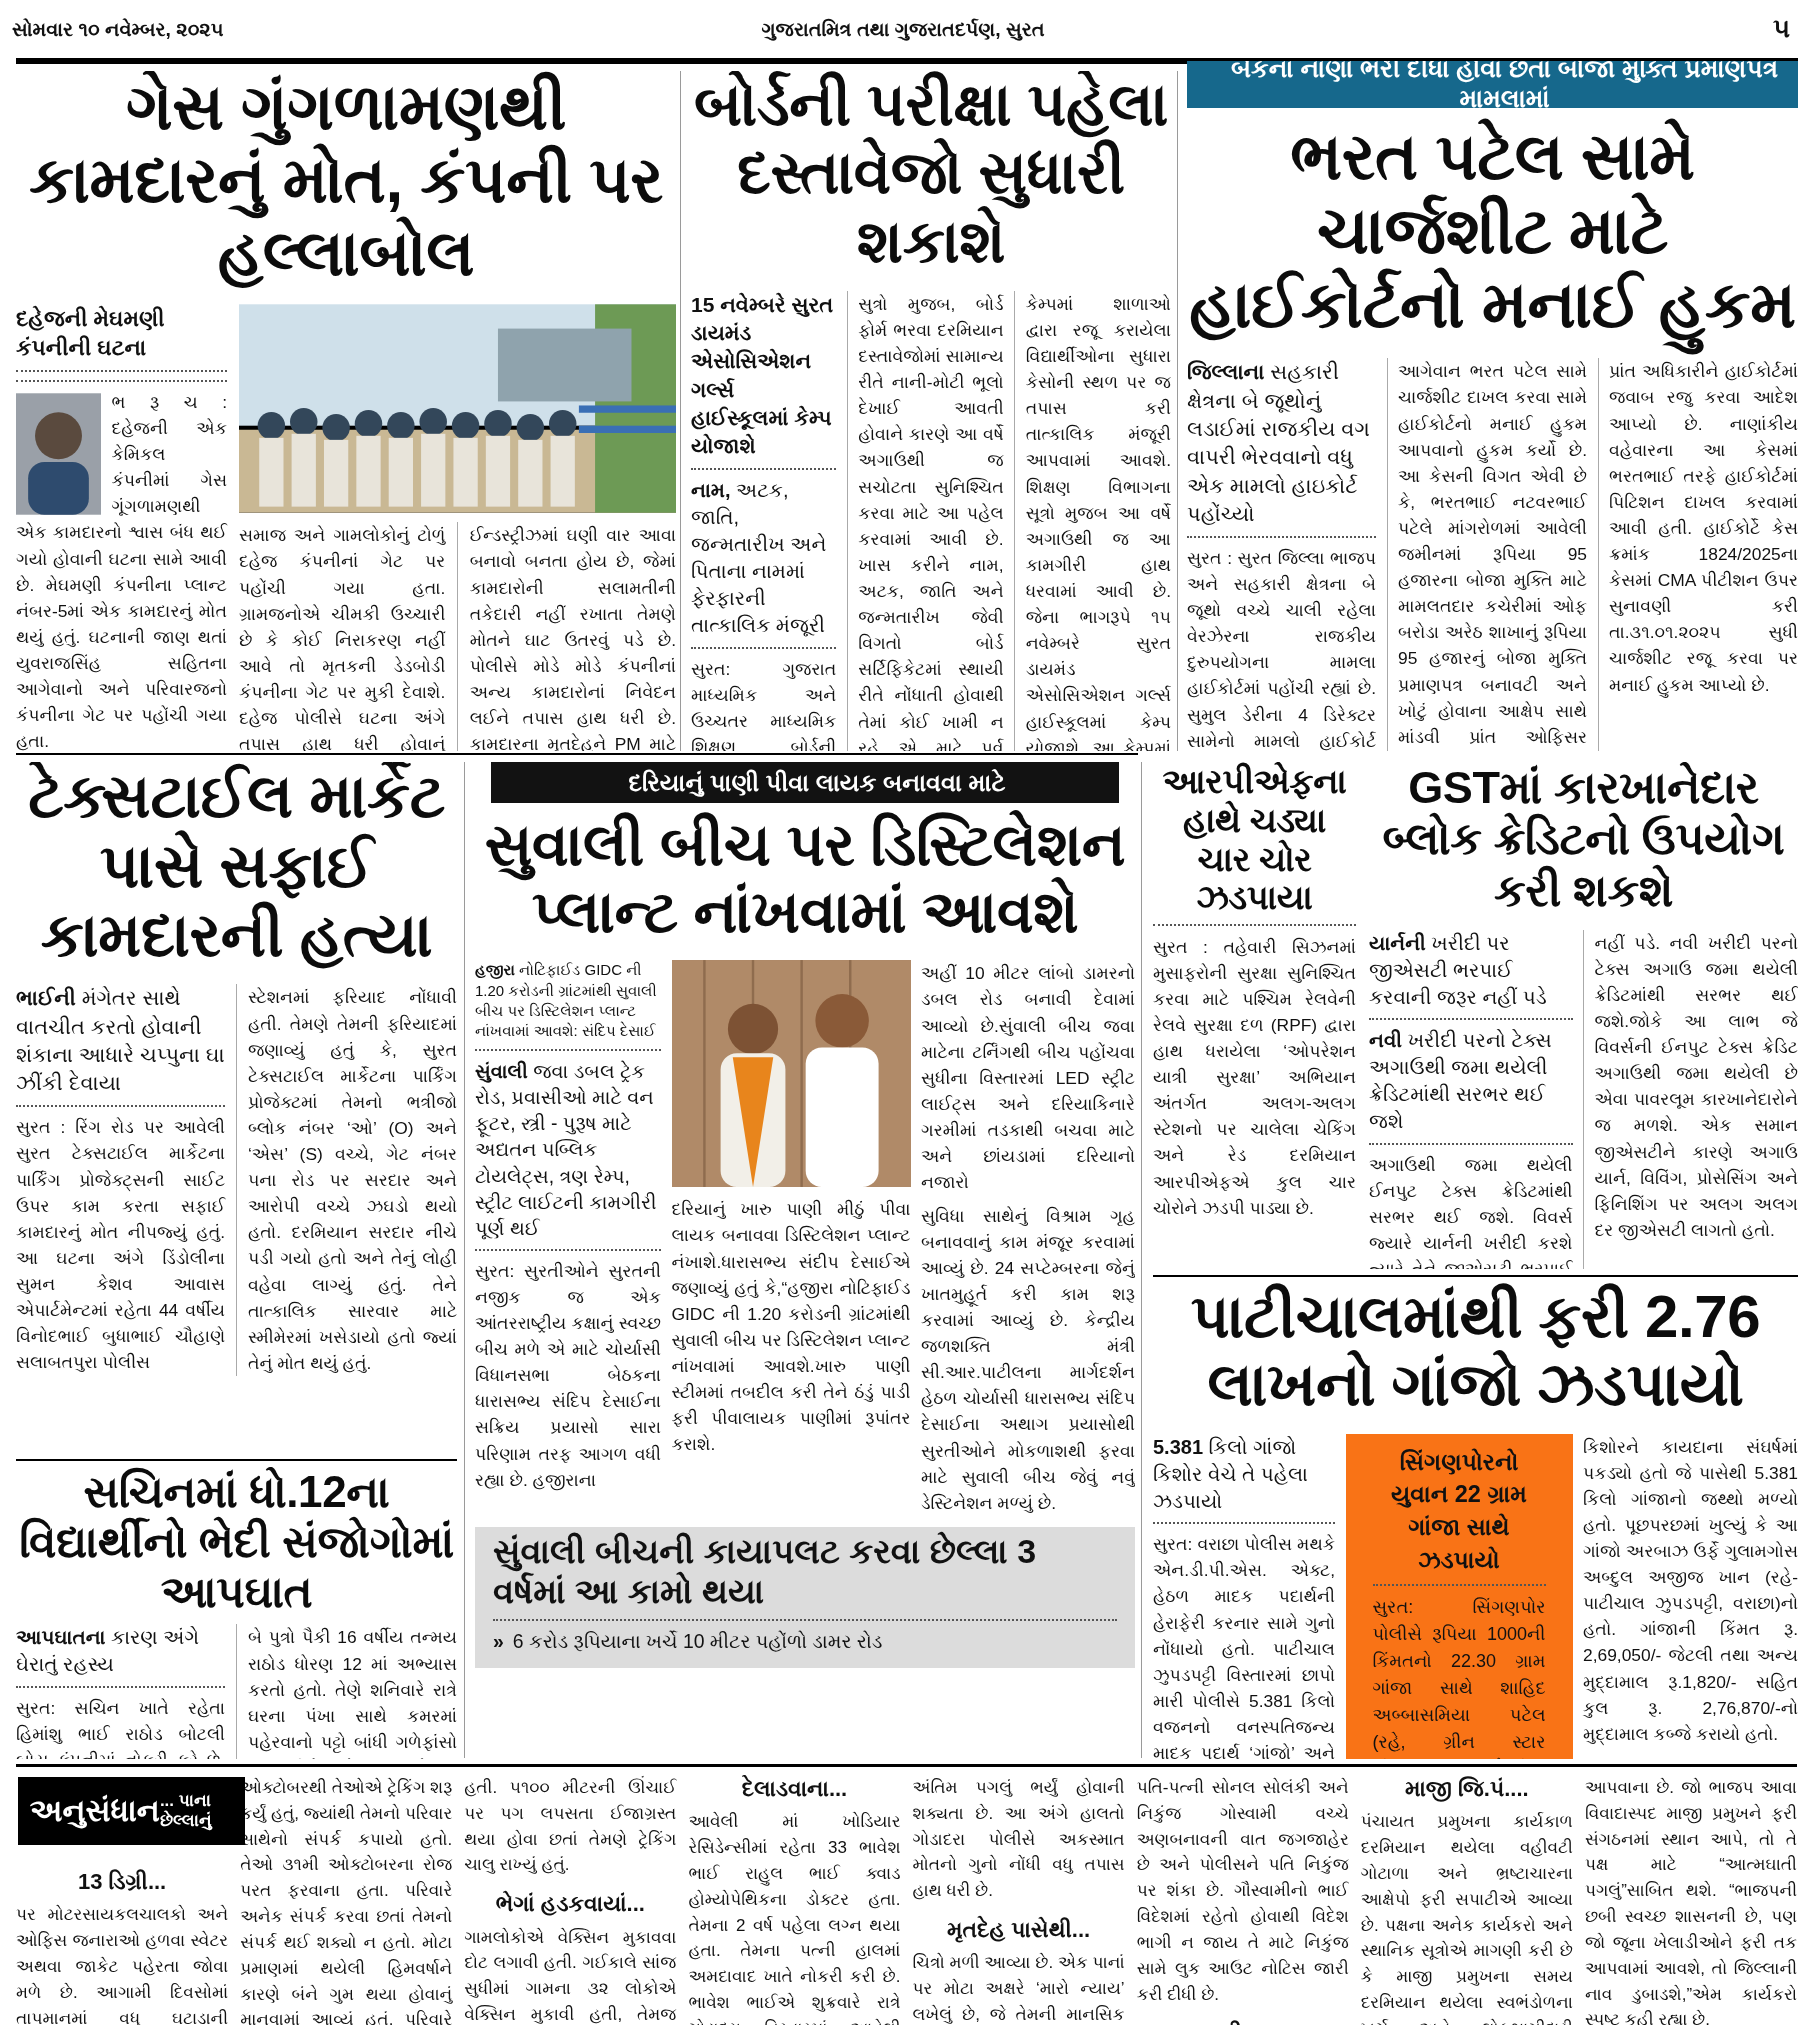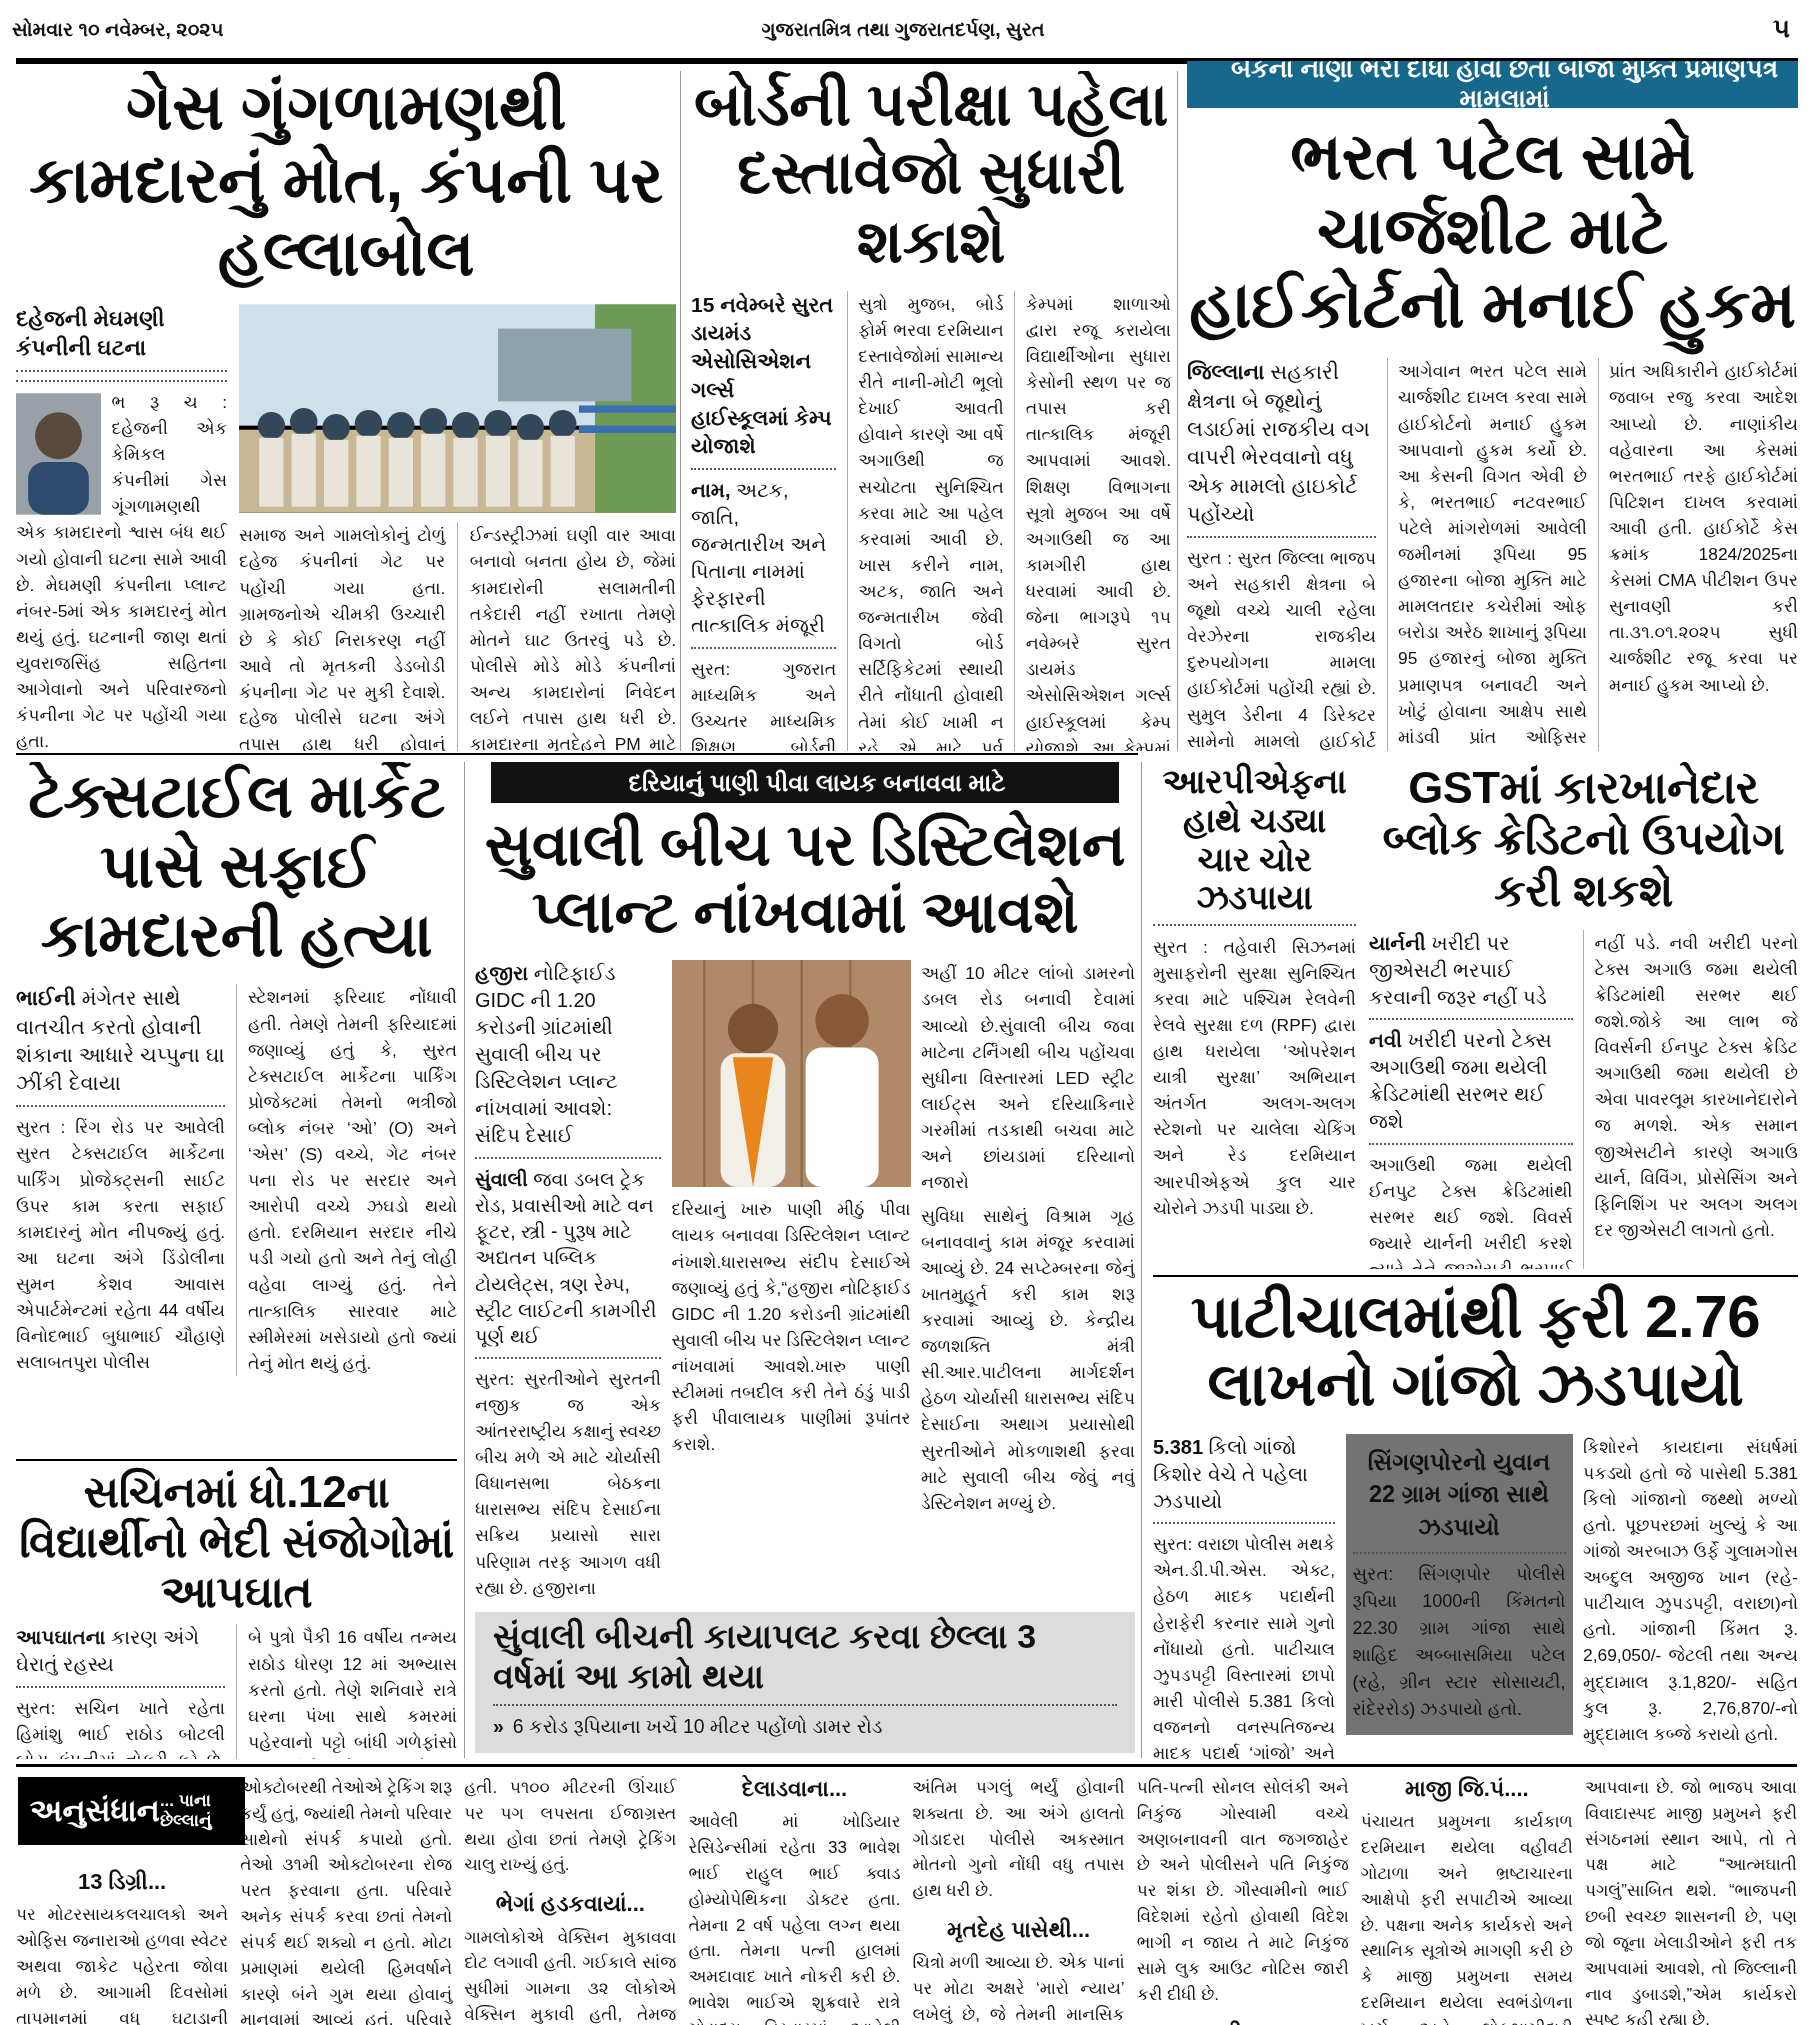--- a/index.html
+++ b/index.html
@@ -14,21 +14,21 @@
   .std .lead{font-weight:800;}
   .lead{font-weight:800;}
   .bt,.body-txt{font-size:17.4px;line-height:1.5;text-align:justify;}
   .colrow{display:flex;}
   .colrow>div{min-width:0;}
   .kicker{color:#fff;font-weight:800;text-align:center;display:flex;align-items:center;justify-content:center;padding-left:24px;}
   .boxgray{background:#dcdcdc;padding:5px 18px;}
   .boxgray .title{font-size:34px;font-weight:800;}
   .box-item{display:flex;gap:9px;font-size:19.4px;line-height:1.32;margin:8px 0;}
   .blt{font-weight:800;}
-  .cream{background:#737373;padding:12px 7px;}
+  .cream{background:#f97316;padding:12px 27px;}
   .bh{font-weight:800;font-size:22px;text-align:center;margin:12px 0 5.7px;line-height:1.3;}
   .bt42{font-size:17px;line-height:1.52;text-align:justify;}
   .clip{overflow:hidden;}
   svg{display:block;}
 </style>
 </head>
 <body>
 
 <div class="page">
 
@@ -165,21 +165,21 @@
       <div class="body-txt" style="flex:1;border-left:0.4px solid #aaa;padding-left:10.5px;">બે પુત્રો પૈકી 16 વર્ષીય તન્મય રાઠોડ ધોરણ 12 માં અભ્યાસ કરતો હતો. તેણે શનિવારે રાત્રે ઘરના પંખા સાથે કમરમાં પહેરવાનો પટ્ટો બાંધી ગળેફાંસો ખાઈ લીધો હતો. આ અંગે વધુ તપાસ સાચિન પોલીસ કરી રહી છે.</div>
     </div>
   </div>
 
   <div class="abs vrule" style="left:464px;top:762px;height:996px;"></div>
   <div class="abs clip" style="left:475px;top:762px;width:660px;height:996px;">
     <div class="kicker" style="height:41px;background:#121212;font-size:24px;margin:0 16px;">દરિયાનું પાણી પીવા લાયક બનાવવા માટે</div>
     <div class="hl" style="font-size:59px;margin-top:9px;">સુવાલી બીચ પર ડિસ્ટિલેશન પ્લાન્ટ નાંખવામાં આવશે</div>
     <div class="colrow" style="gap:10.5px;margin-top:13.8px;">
       <div style="width:186px;flex:none;">
-        <div class="std" style="font-size:20px;font-weight:normal;">
+        <div class="std" style="font-size:15px;font-weight:normal;">
           <span class="lead">હજીરા</span><span> નોટિફાઈડ GIDC ની 1.20 કરોડની ગ્રાંટમાંથી સુવાલી બીચ પર ડિસ્ટિલેશન પ્લાન્ટ નાંખવામાં આવશે: સંદિપ દેસાઈ</span>
         </div>
         <div class="dot"></div>
         <div class="std" style="font-size:19.4px;font-weight:normal;">
           <span class="lead">સુંવાલી</span><span> જવા ડબલ ટ્રેક રોડ, પ્રવાસીઓ માટે વન ફૂટર, સ્ત્રી - પુરૂષ માટે અદ્યતન પબ્લિક ટોયલેટ્સ, ત્રણ રેમ્પ, સ્ટ્રીટ લાઈટની કામગીરી પૂર્ણ થઈ</span>
         </div>
         <div class="dot"></div>
         <div class="body-txt">સુરત: સુરતીઓને સુરતની નજીક જ એક આંતરરાષ્ટ્રીય કક્ષાનું સ્વચ્છ બીચ મળે એ માટે ચોર્યાસી વિધાનસભા બેઠકના ધારાસભ્ય સંદિપ દેસાઈના સક્રિય પ્રયાસો સારા પરિણામ તરફ આગળ વધી રહ્યા છે. હજીરાના</div>
       </div>
       <div style="width:239px;flex:none;">

